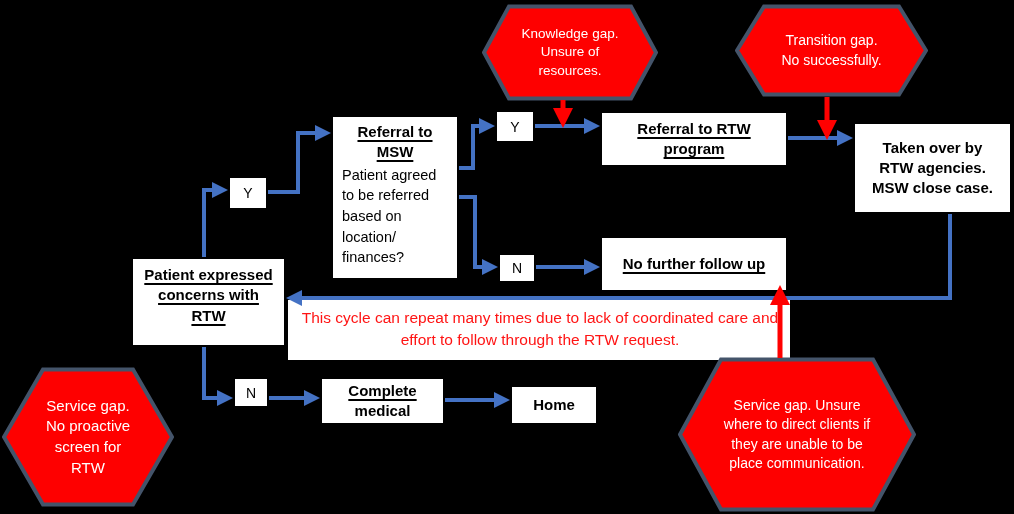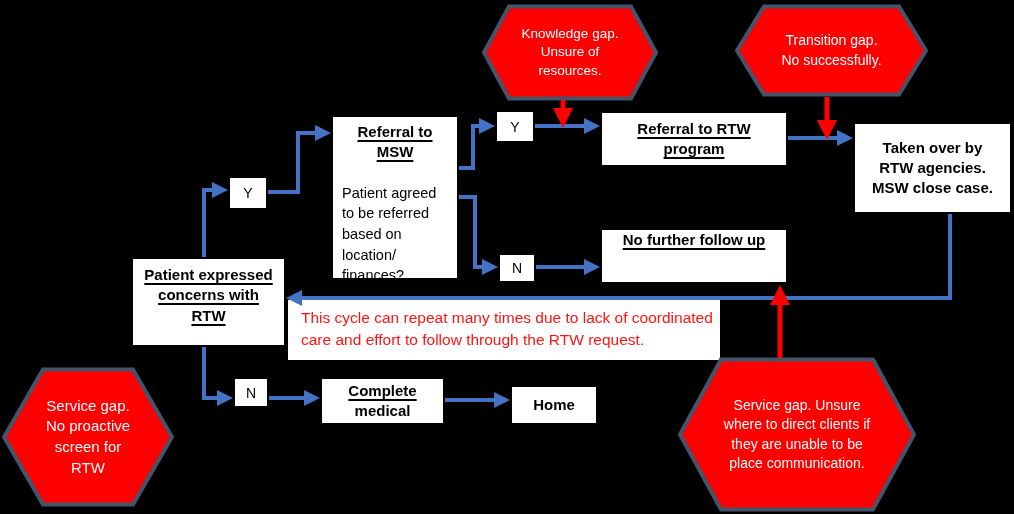--- a/index.html
+++ b/index.html
@@ -72,34 +72,34 @@
     </svg>
     <div class="hextext" style="font-size:14px;">
         <span style="max-width:152px;">Service gap. Unsure where to direct clients if they are unable to be place communication.</span>
       </div>
   </div>
 
   <div class="abs fbox" id="patient-box" style="left:131px;top:257px;width:155px;height:90px;padding-top:6px;">
     <div class="title u" style="max-width:132px;">Patient expressed concerns with RTW</div>
   </div>
 
-  <div class="abs fbox" id="msw-box" style="left:331px;top:115px;width:128px;height:165px;padding-top:5px;gap:18px;">
+  <div class="abs fbox" id="msw-box" style="left:331px;top:115px;width:128px;height:165px;padding-top:5px;">
     <div class="title u" style="max-width:86px;">Referral to MSW</div>
     <div class="body">Patient agreed to be referred based on location/ finances?</div>
   </div>
 
   <div class="abs fbox" style="left:600px;top:111px;width:188px;height:56px;justify-content:center;">
     <div class="title u" style="max-width:130px;">Referral to RTW program</div>
   </div>
 
   <div class="abs fbox" style="left:853px;top:122px;width:159px;height:92px;justify-content:center;">
     <div class="title" style="max-width:135px;">Taken over by RTW agencies. MSW close case.</div>
   </div>
 
-  <div class="abs fbox" style="left:600px;top:228px;width:188px;height:56px;">
+  <div class="abs fbox" style="left:600px;top:236px;width:188px;height:56px;justify-content:center;">
     <div class="title u">No further follow up</div>
   </div>
 
   <div class="abs fbox" style="left:320px;top:377px;width:125px;height:48px;justify-content:center;text-align:right;">
     <div class="title u">Complete</div>
     <div class="title">medical</div>
   </div>
 
   <div class="abs fbox" style="left:510px;top:385px;width:88px;height:40px;justify-content:center;align-items:center;">
     <div class="title">Home</div>
@@ -111,21 +111,21 @@
   <div class="abs dec" style="left:495px;top:110px;width:40px;height:33px;">
     <span>Y</span>
   </div>
   <div class="abs dec" style="left:498px;top:253px;width:38px;height:30px;">
     <span>N</span>
   </div>
   <div class="abs dec" style="left:233px;top:377px;width:36px;height:31px;">
     <span>N</span>
   </div>
 
-  <div class="abs" id="note-box" style="left:288px;top:300px;width:432px;height:60px;">
+  <div class="abs" id="note-box" style="left:288px;top:300px;width:502px;height:60px;text-align:center;">
     <div style="max-width:478px;">This cycle can repeat many times due to lack of coordinated care and effort to follow through the RTW request.</div>
   </div>
 
   <svg id="connector-layer" width="1014" height="514" viewBox="0 0 1014 514">
     <defs>
       <marker id="ab" markerWidth="4.4" markerHeight="4.4" refX="0" refY="2" orient="auto" markerUnits="strokeWidth">
         <path d="M0,0 L4,2 L0,4 Z" fill="#4472C4"></path>
       </marker>
       <marker id="ar" markerWidth="4.4" markerHeight="4.4" refX="0" refY="2" orient="auto" markerUnits="strokeWidth">
         <path d="M0,0 L4,2 L0,4 Z" fill="#FF0000"></path>

